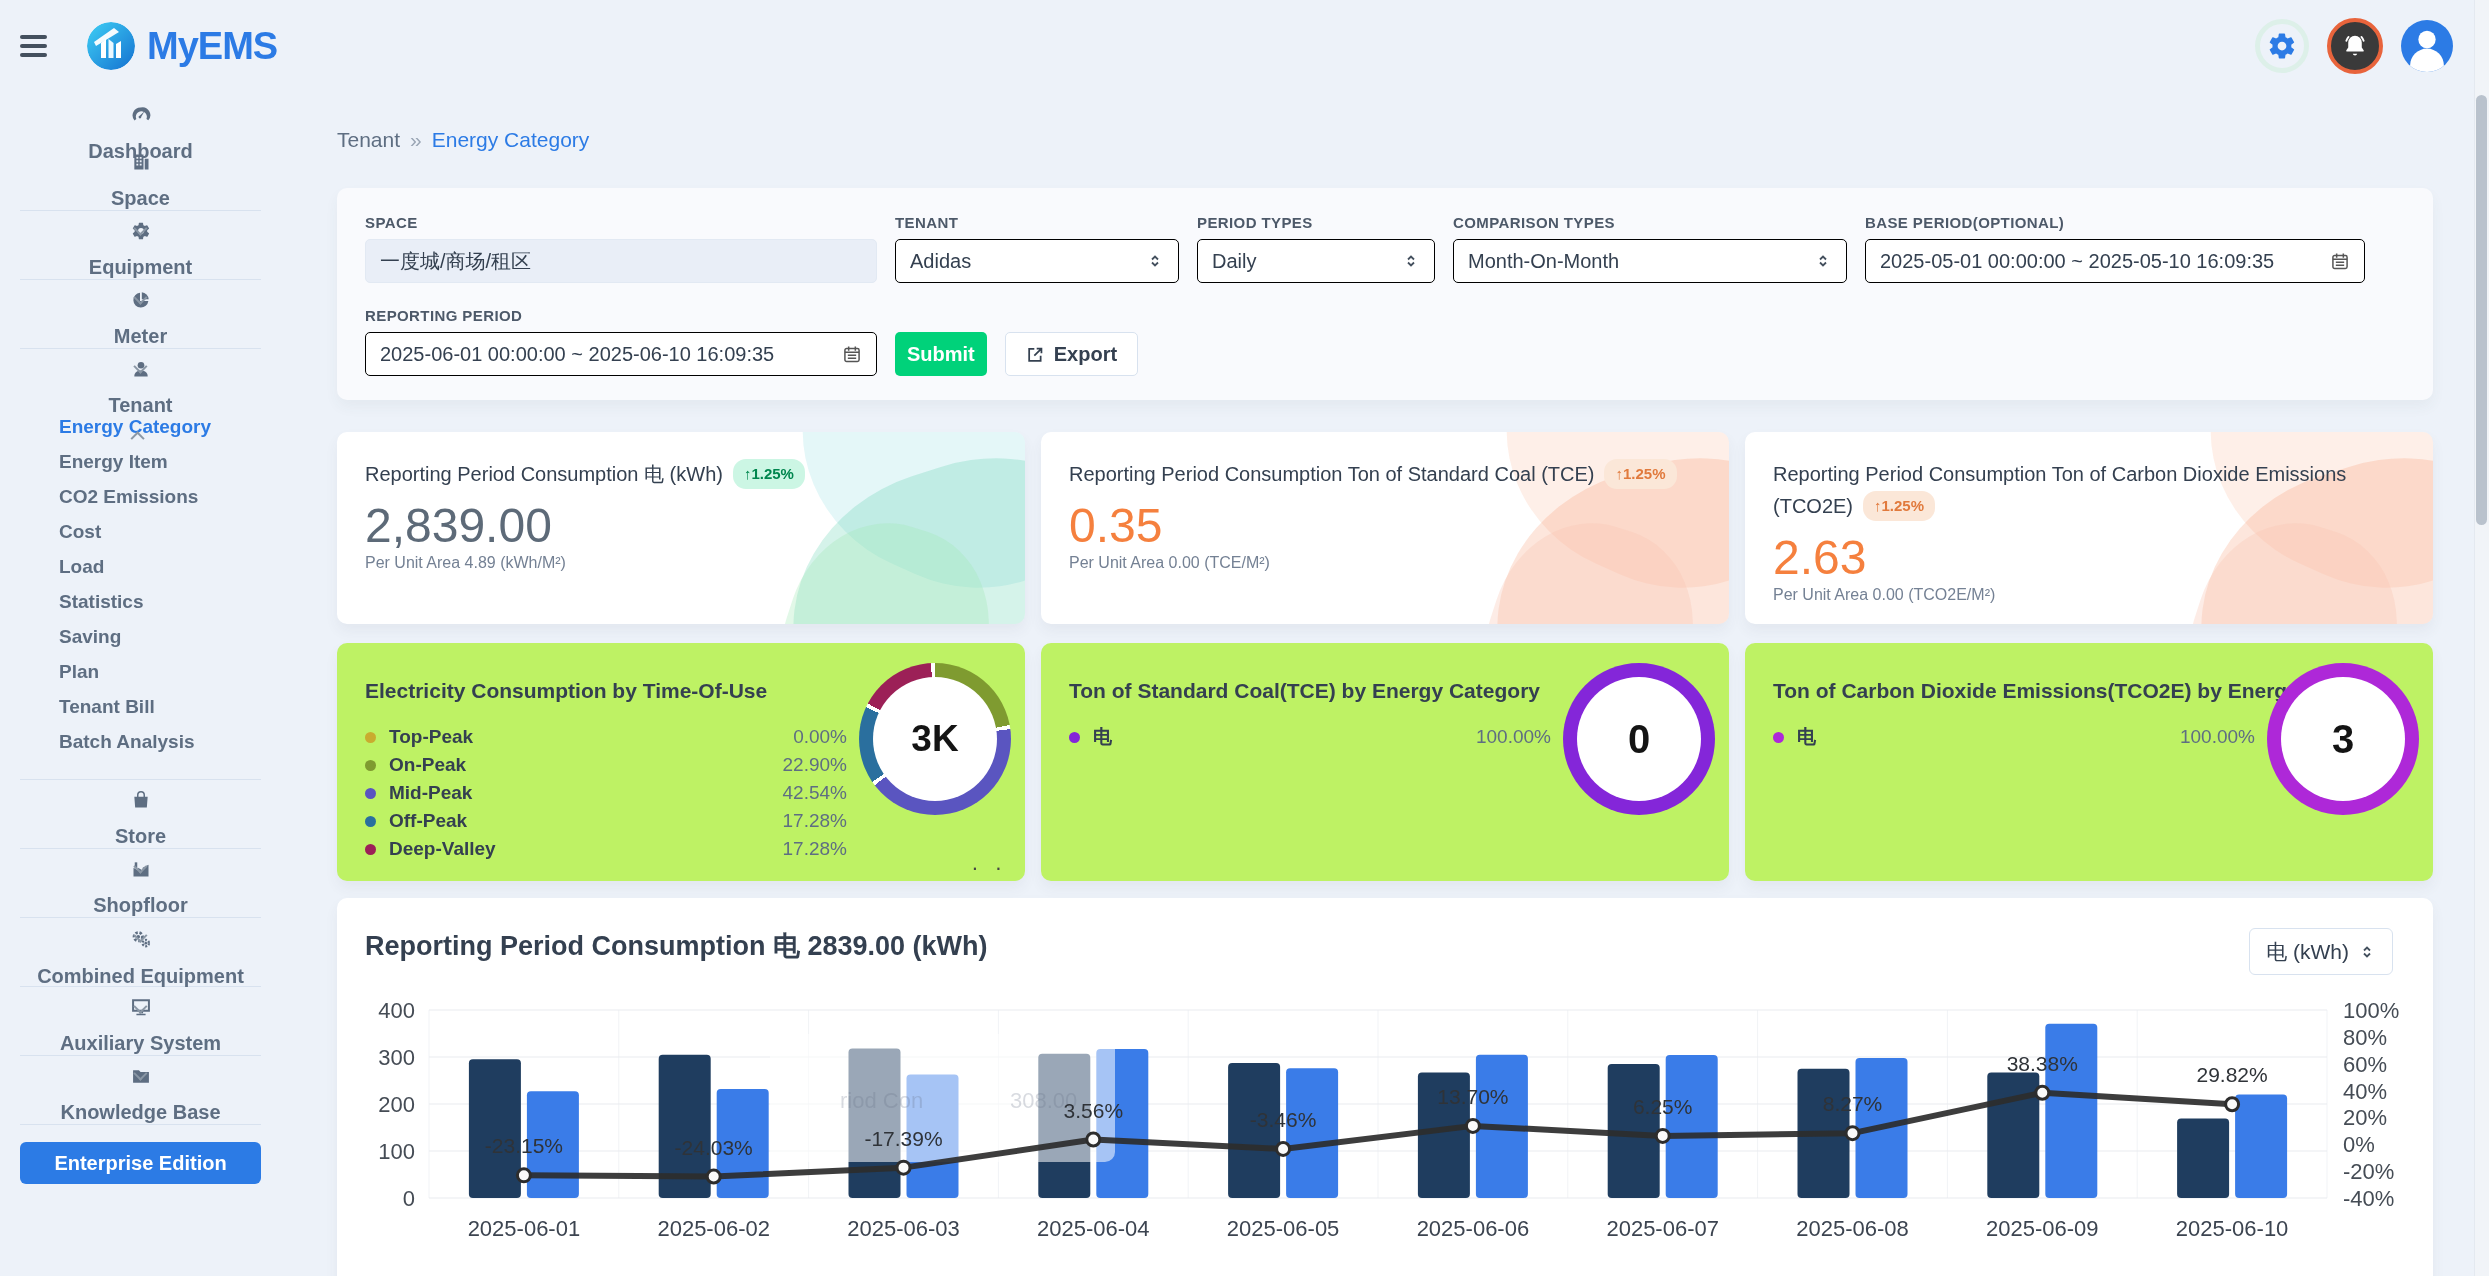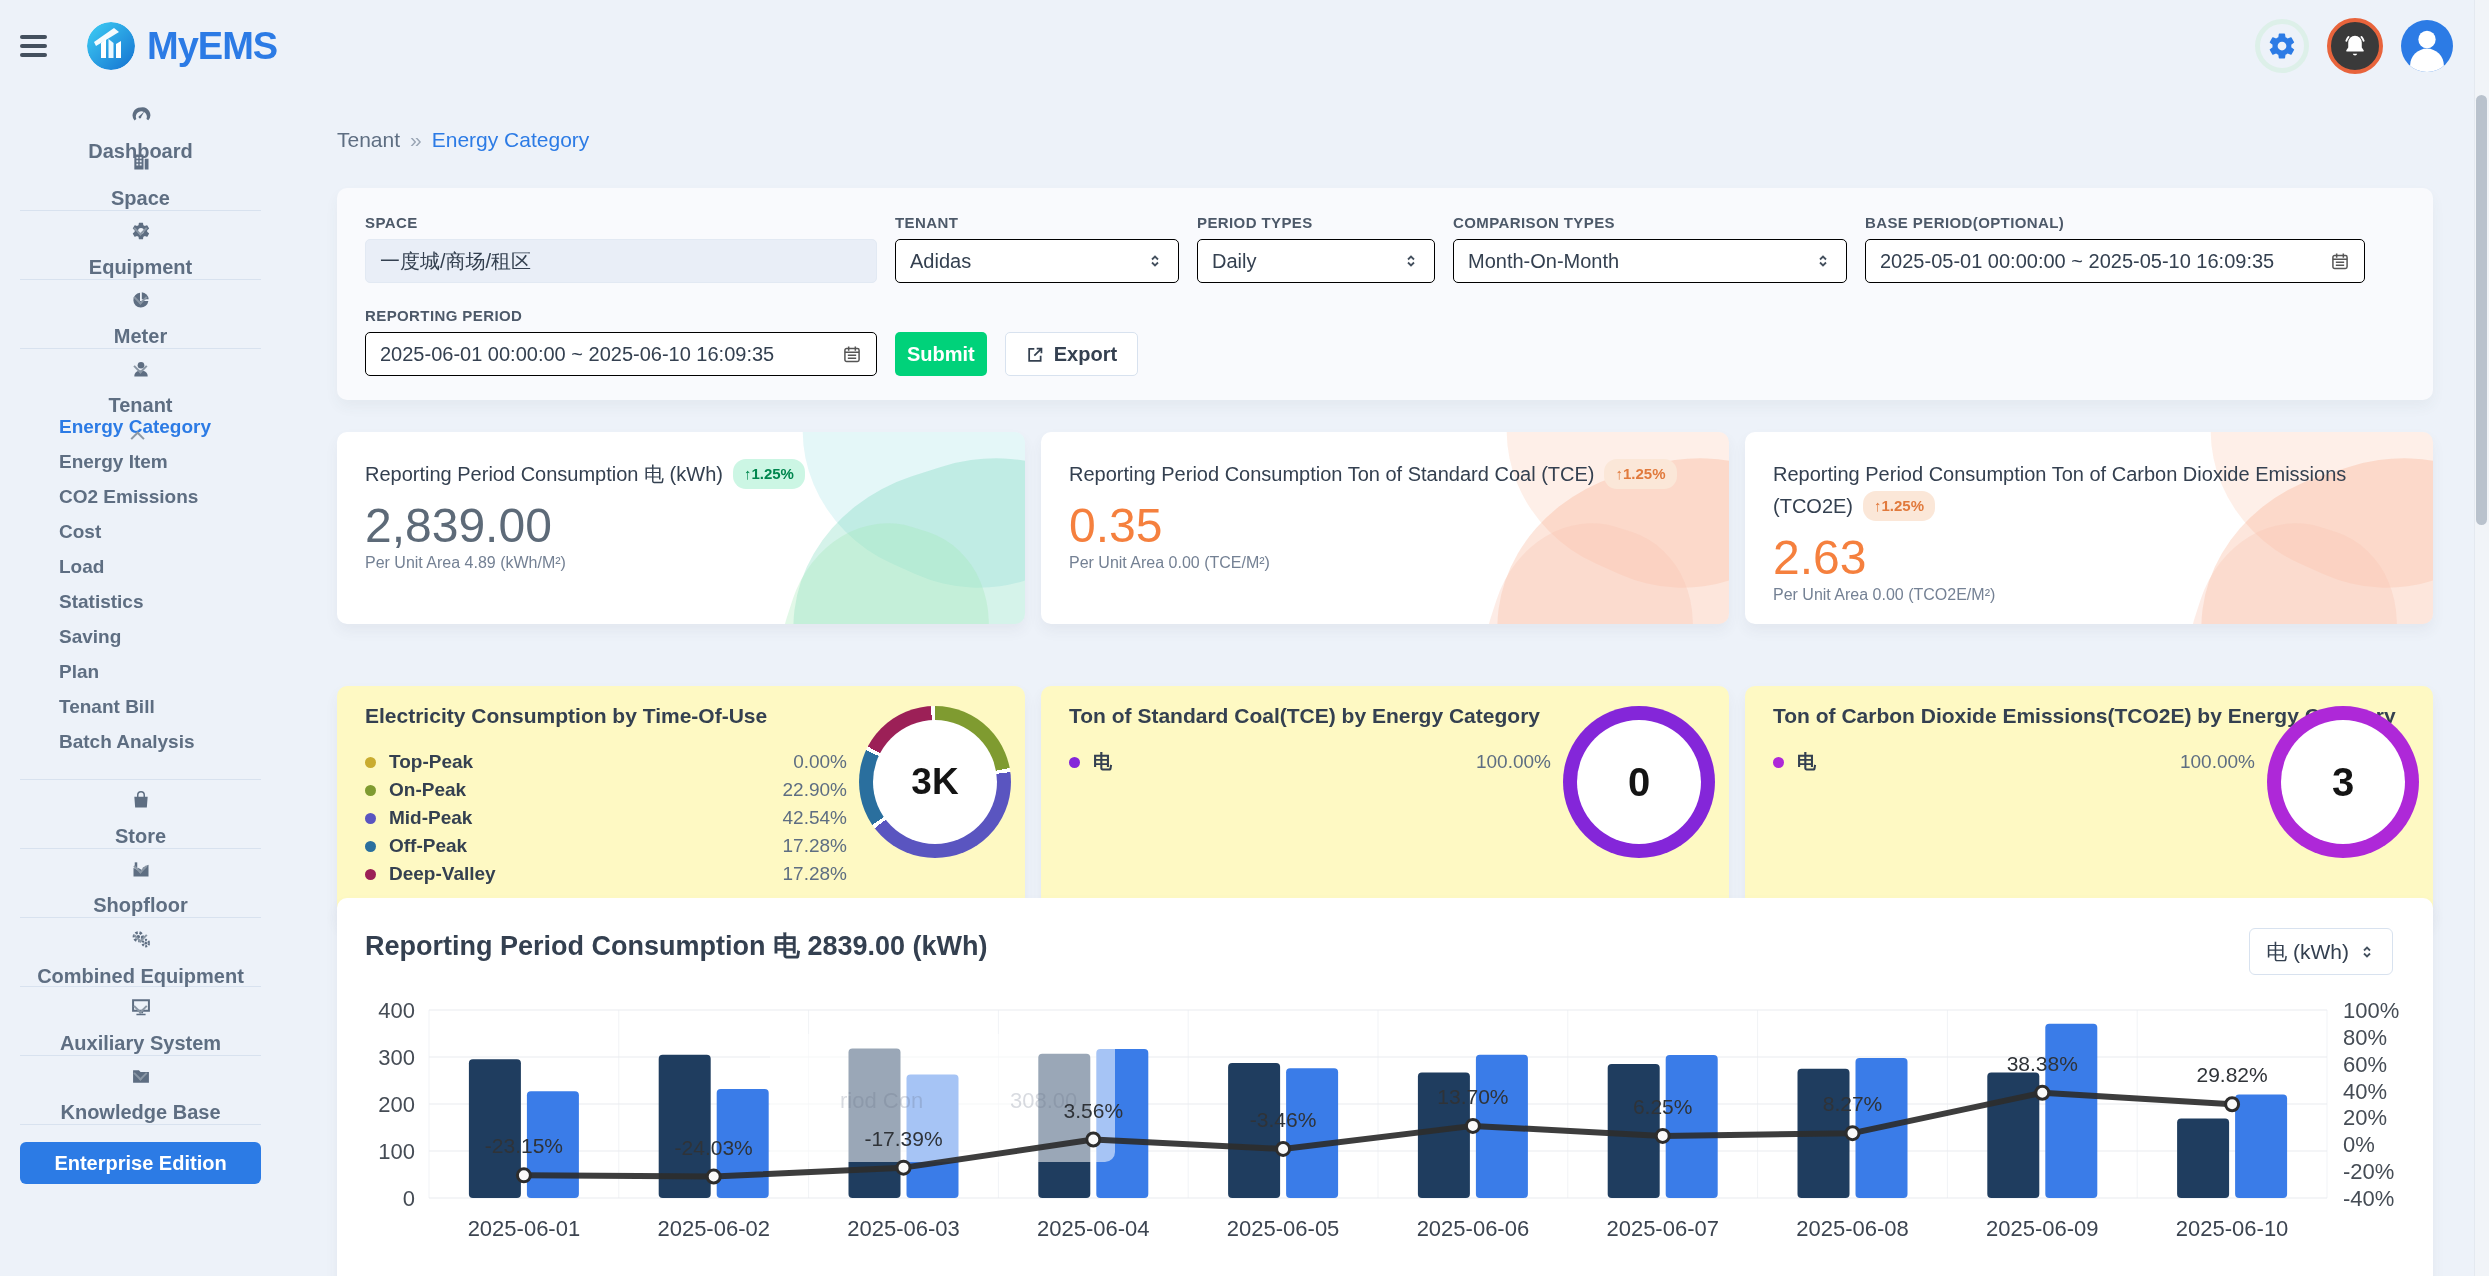--- a/index.html
+++ b/index.html
@@ -68,21 +68,21 @@
   .deco-c{width:200px;height:230px;right:40px;bottom:-130px;transform:rotate(18deg);}
   .t-green .deco-a{background:rgba(120,216,222,.20);}
   .t-green .deco-b{background:rgba(64,201,161,.22);}
   .t-green .deco-c{background:rgba(158,232,178,.30);}
   .t-orange .deco-a{background:rgba(247,158,110,.16);}
   .t-orange .deco-b{background:rgba(247,140,96,.22);}
   .t-orange .deco-c{background:rgba(250,196,176,.32);}
 
   
   .donut-row{position:absolute;left:56px;top:551px;width:2096px;display:flex;gap:16px;}
-  .donut-card{flex:1;height:238px;background:#fef9c3;border-radius:10px;box-shadow:0 7px 14px rgba(65,69,88,.06);padding:18px 28px;position:relative;margin-top:43px;}
+  .donut-card{flex:1;height:238px;background:#bef264;border-radius:10px;box-shadow:0 7px 14px rgba(65,69,88,.06);padding:36px 28px;position:relative;}
   .donut-title{font-size:21px;font-weight:700;color:#344050;white-space:nowrap;}
   .legend{margin-top:20px;width:482px;display:flex;flex-direction:column;}
   .leg-row{display:flex;align-items:center;height:28px;font-size:19px;}
   .leg-dot{width:11px;height:11px;border-radius:50%;margin-right:13px;flex:none;}
   .leg-label{color:#344050;font-weight:700;text-align:center;}
   .leg-pct{margin-left:auto;color:#5e6e82;}
   .donut{position:absolute;top:20px;right:14px;width:152px;height:152px;border-radius:50%;display:flex;align-items:center;justify-content:center;}
   .donut::before{content:"";position:absolute;inset:14px;background:#fff;border-radius:50%;}
   .donut-center{position:relative;z-index:1;font-size:37px;font-weight:700;color:#141414;}
   .overflow-dots{position:absolute;right:18px;top:212px;font-size:22px;letter-spacing:5px;color:#444;}

